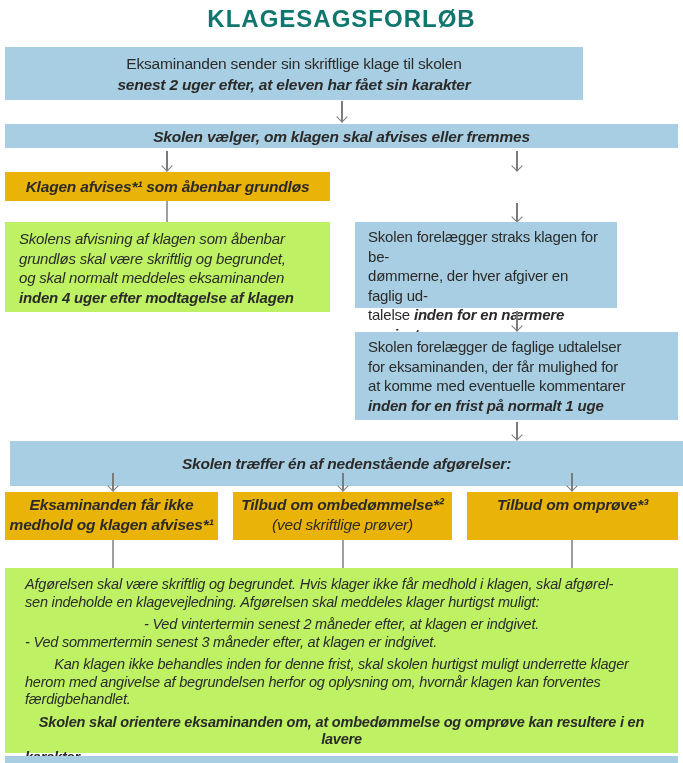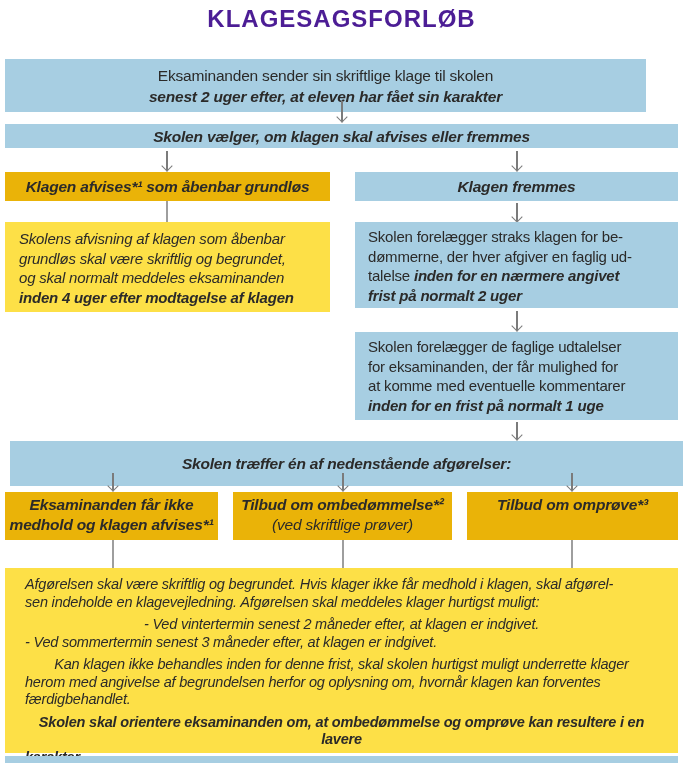--- a/index.html
+++ b/index.html
@@ -2,26 +2,26 @@
 <html><head>
 <meta charset="utf-8">
 <style>
   html,body{margin:0;padding:0;background:#ffffff;}
   #canvas{
     position:relative;width:683px;height:763px;background:#ffffff;
     font-family:"Liberation Sans",sans-serif;color:#2b2a29;overflow:hidden;
   }
   .title{
     position:absolute;top:5px;left:0;width:100%;margin:0;text-align:center;
-    font-size:24px;font-weight:bold;letter-spacing:1px;color:#4c1d95;
+    font-size:24px;font-weight:bold;letter-spacing:1px;color:#0f766e;
   }
   .box{position:absolute;box-sizing:border-box;letter-spacing:-0.2px;}
   .blue{background:#a7cee2;}
   .orange{background:#eab308;}
-  .graybg{background:#fde047;}
+  .graybg{background:#bef264;}
   .center{display:flex;flex-direction:column;align-items:center;justify-content:center;text-align:center;}
   .topalign{text-align:center;padding-top:3px;}
   .b{font-weight:bold;font-style:italic;}
   .i{font-style:italic;}
   .ln{display:block;line-height:21px;font-size:15.5px;}
   .ln2{display:block;line-height:20px;font-size:15.5px;}
   .note{font-style:italic;padding:7px 14px;}
   .note .ln, .step .ln{line-height:19.5px;font-size:15px;text-align:left;}
   .step{padding:5px 13px;}
   .arrow{position:absolute;width:1.5px;background:#7b7b7b;}
@@ -36,52 +36,49 @@
   .gap{margin-top:5px;text-align:center;}
   .strip{position:absolute;}
 </style>
 </head>
 <body>
 
 <div id="canvas">
 
   <h1 class="title">KLAGESAGSFORLØB</h1>
 
-  <div class="box blue center" style="left:5px;top:59px;width:641px;height:53px;">
+  <div class="box blue center" style="left:5px;top:47px;width:578px;height:53px;">
     <span class="ln">Eksaminanden sender sin skriftlige klage til skolen</span>
     <span class="ln b">senest 2 uger efter, at eleven har fået sin karakter</span>
   </div>
 
   <div class="arrow" style="left:341px;top:101px;height:20px;"></div>
 
   <div class="box blue center" style="left:5px;top:124px;width:673px;height:24px;">
     <span class="ln b">Skolen vælger, om klagen skal afvises eller fremmes</span>
   </div>
 
   <div class="arrow" style="left:166px;top:151px;height:19px;"></div>
   <div class="arrow" style="left:516px;top:151px;height:19px;"></div>
 
   <div class="box orange center" style="left:5px;top:172px;width:325px;height:29px;">
     <span class="ln b">Klagen afvises*¹ som åbenbar grundløs</span>
   </div>
-  <div class="box blue center" style="left:355px;top:172px;width:323px;height:29px;">
-    <span class="ln b">Klagen fremmes</span>
-  </div>
 
   <div class="vline" style="left:166px;top:201px;height:21px;"></div>
   <div class="arrow" style="left:516px;top:203px;height:18px;"></div>
 
   <div class="box graybg note" style="left:5px;top:222px;width:325px;height:90px;">
     <span class="ln">Skolens afvisning af klagen som åbenbar</span>
     <span class="ln">grundløs skal være skriftlig og begrundet,</span>
     <span class="ln">og skal normalt meddeles eksaminanden</span>
     <span class="ln b">inden 4 uger efter modtagelse af klagen</span>
   </div>
 
-  <div class="box blue step" style="left:355px;top:222px;width:323px;height:86px;">
+  <div class="box blue step" style="left:355px;top:222px;width:262px;height:86px;">
     <span class="ln">Skolen forelægger straks klagen for be-</span>
     <span class="ln">dømmerne, der hver afgiver en faglig ud-</span>
     <span class="ln"><span>talelse </span><span class="b">inden for en nærmere angivet</span></span>
     <span class="ln b">frist på normalt 2 uger</span>
   </div>
 
   <div class="arrow" style="left:516px;top:311px;height:19px;"></div>
 
   <div class="box blue step" style="left:355px;top:332px;width:323px;height:88px;">
     <span class="ln">Skolen forelægger de faglige udtalelser</span>

